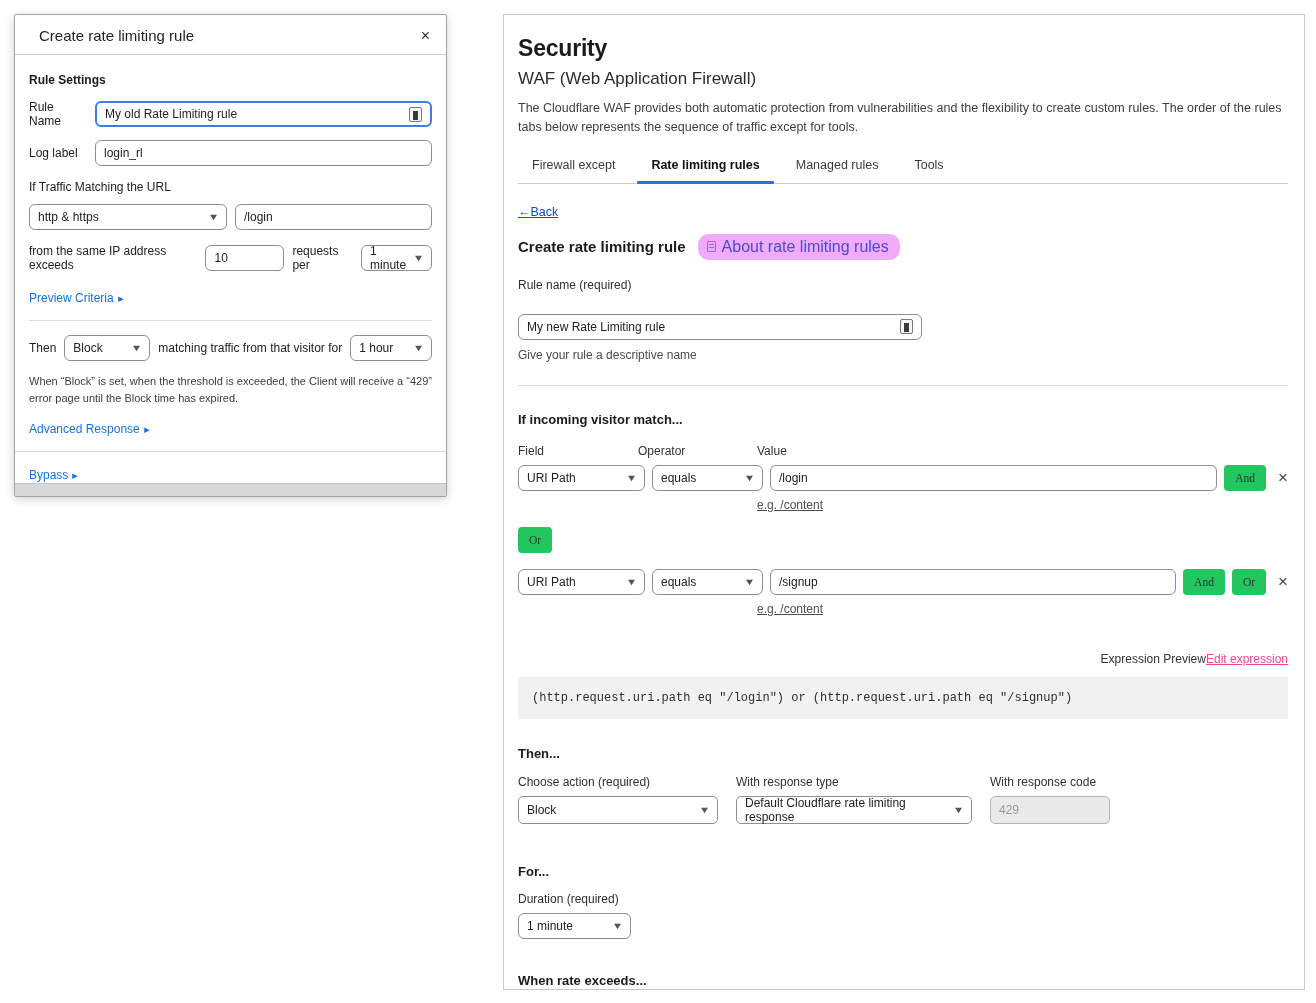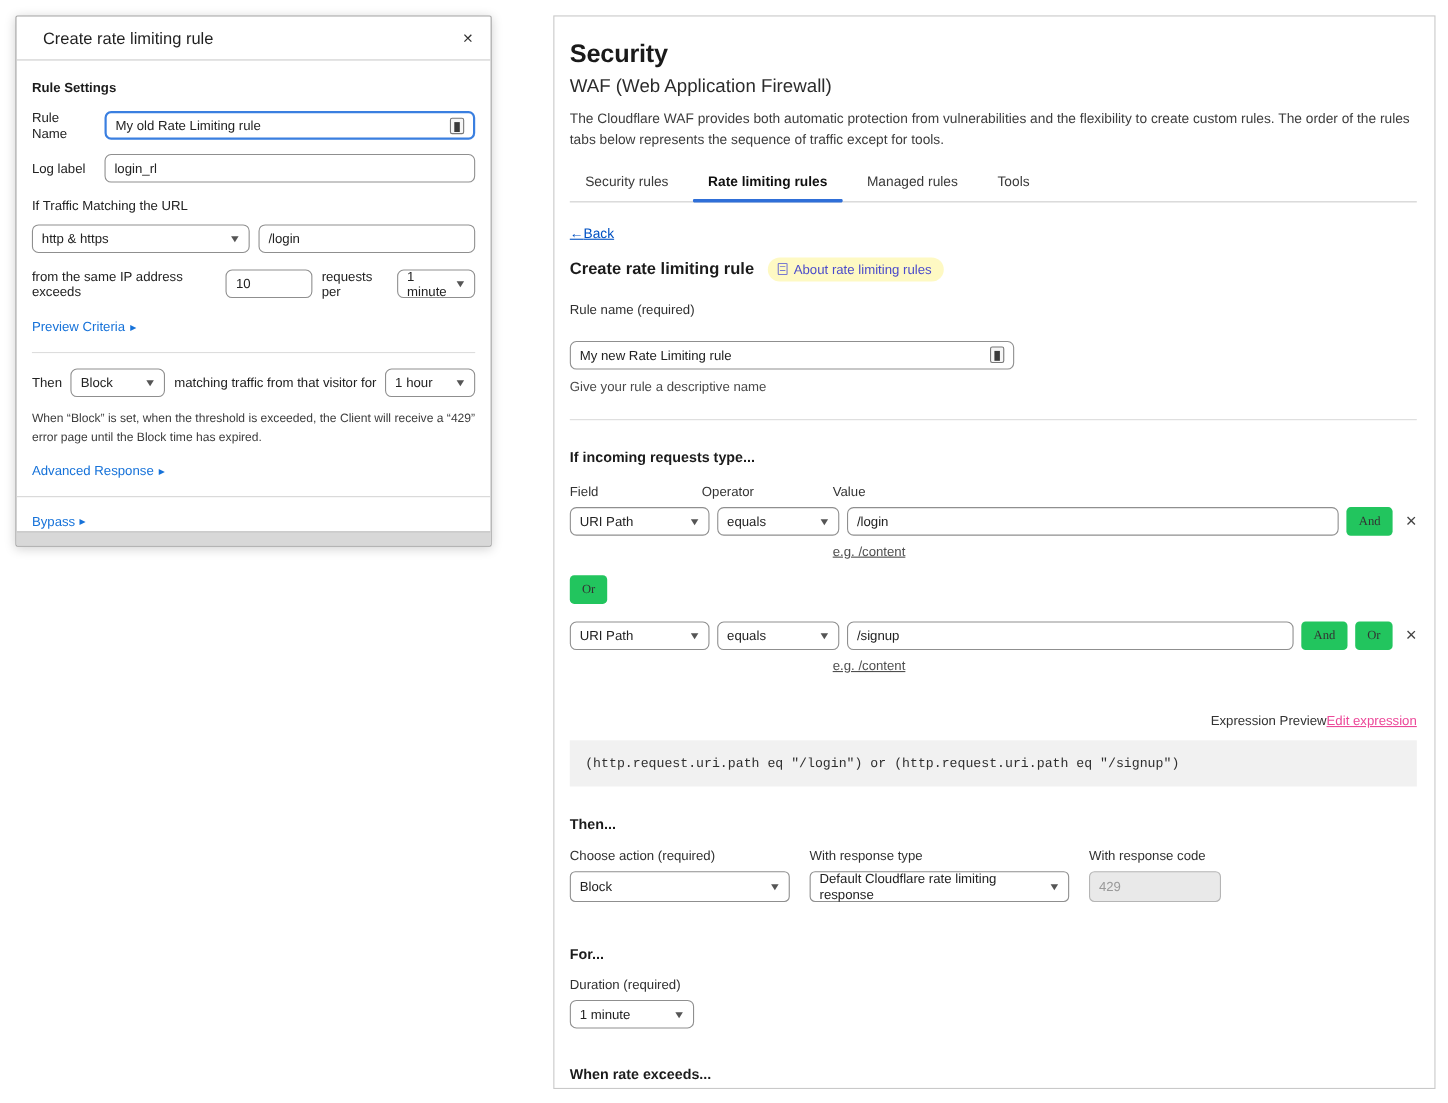--- a/index.html
+++ b/index.html
@@ -71,21 +71,21 @@
   .tab.active { font-weight:bold; color:#101010; }
   .tab.active::after {
     content:""; position:absolute; left:-14px; right:-14px; bottom:-1px; height:3px;
     background:#2f6fd8; border-radius:1px;
   }
   .back-row { margin:21px 0 15px; font-size:12.5px; }
   .back-link { color:#0051c3; text-decoration:underline; cursor:pointer; }
   .form-title-row { display:flex; align-items:center; gap:12px; margin:0 0 18px; }
   .form-title { font-size:15px; font-weight:bold; color:#1b1b1b; }
   .badge {
-    background:#fef9c3; color:#4b4bcb; font-size:12px; border-radius:11px;
+    background:#f0abfc; color:#4b4bcb; font-size:16px; border-radius:11px;
     padding:4px 11px 4px 9px; display:inline-flex; align-items:center; gap:6px; cursor:pointer;
   }
   .badge-doc-icon {
     width:9px; height:11px; border:1px solid #7a7ad0; border-radius:1px; position:relative; flex:none;
   }
   .badge-doc-icon::after {
     content:""; position:absolute; left:1px; right:1px; top:2px; height:5px;
     background:repeating-linear-gradient(#7a7ad0 0 1px, transparent 1px 3px);
   }
   .f-label { font-size:12px; color:#303030; margin-bottom:7px; }
@@ -218,21 +218,21 @@
     
   </footer>
 </section>
 
 <section class="waf-panel">
   <h1 class="waf-title">Security</h1>
   <h2 class="waf-subtitle">WAF (Web Application Firewall)</h2>
   <p class="waf-desc">The Cloudflare WAF provides both automatic protection from vulnerabilities and the flexibility to create custom rules. The order of the rules tabs below represents the sequence of traffic except for tools.</p>
 
   <nav class="tabs">
-    <span class="tab">Security rules</span>
+    <span class="tab">Firewall except</span>
     <span class="tab active">Rate limiting rules</span>
     <span class="tab">Managed rules</span>
     <span class="tab">Tools</span>
   </nav>
 
   <div class="back-row">
     <span class="back-link"><span>←</span><span>Back</span></span>
   </div>
 
   <div class="form-title-row">
@@ -245,21 +245,21 @@
 
   <div class="f-label">Rule name (required)</div>
   <div class="field rule-name-field">
     <input value="My new Rate Limiting rule" style="">
     <span class="autofill-icon"></span>
   </div>
   <div class="helper">Give your rule a descriptive name</div>
 
   <hr class="w-divider">
 
-  <div class="section-h">If incoming requests type...</div>
+  <div class="section-h">If incoming visitor match...</div>
 
   <div class="cond-labels">
     <span class="cl-field">Field</span>
     <span class="cl-op">Operator</span>
     <span>Value</span>
   </div>
 
   <div class="cond-row">
     <div class="field select sel-field">
       <span>URI Path</span>

